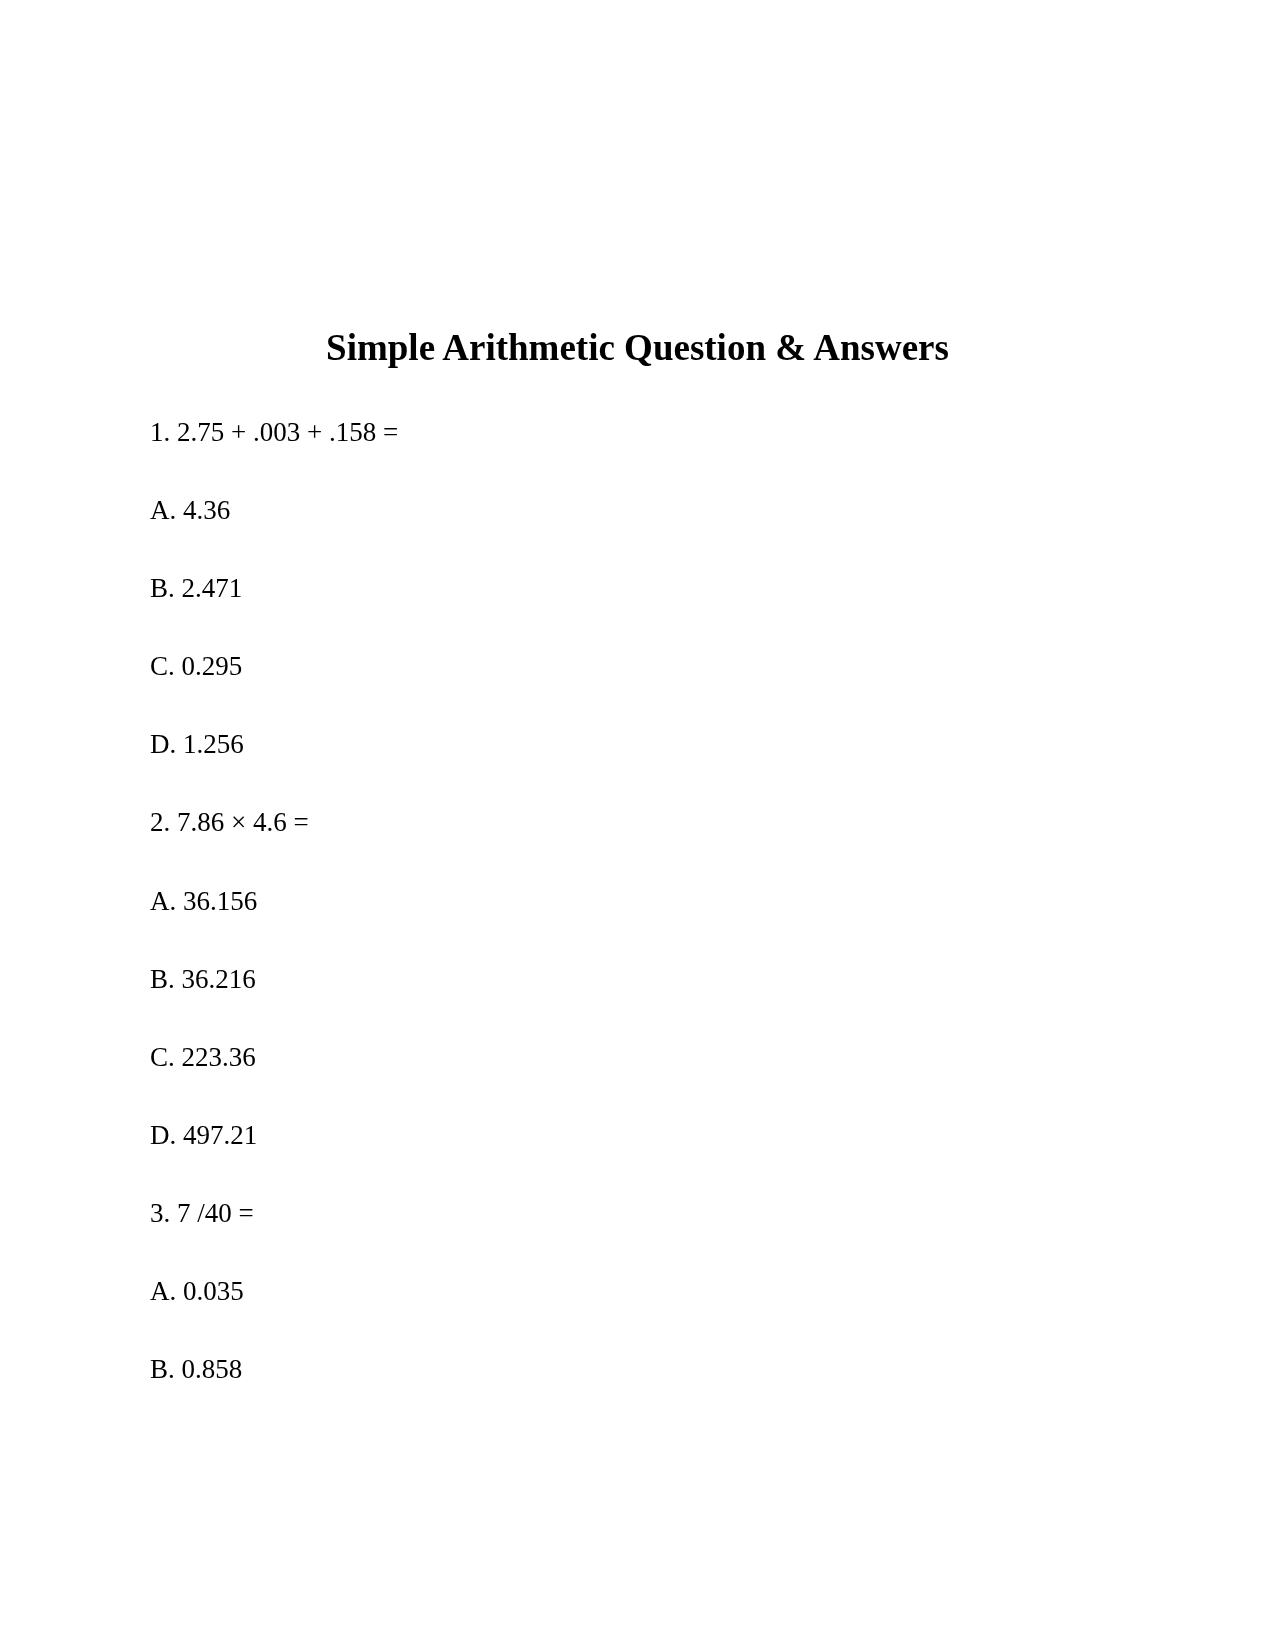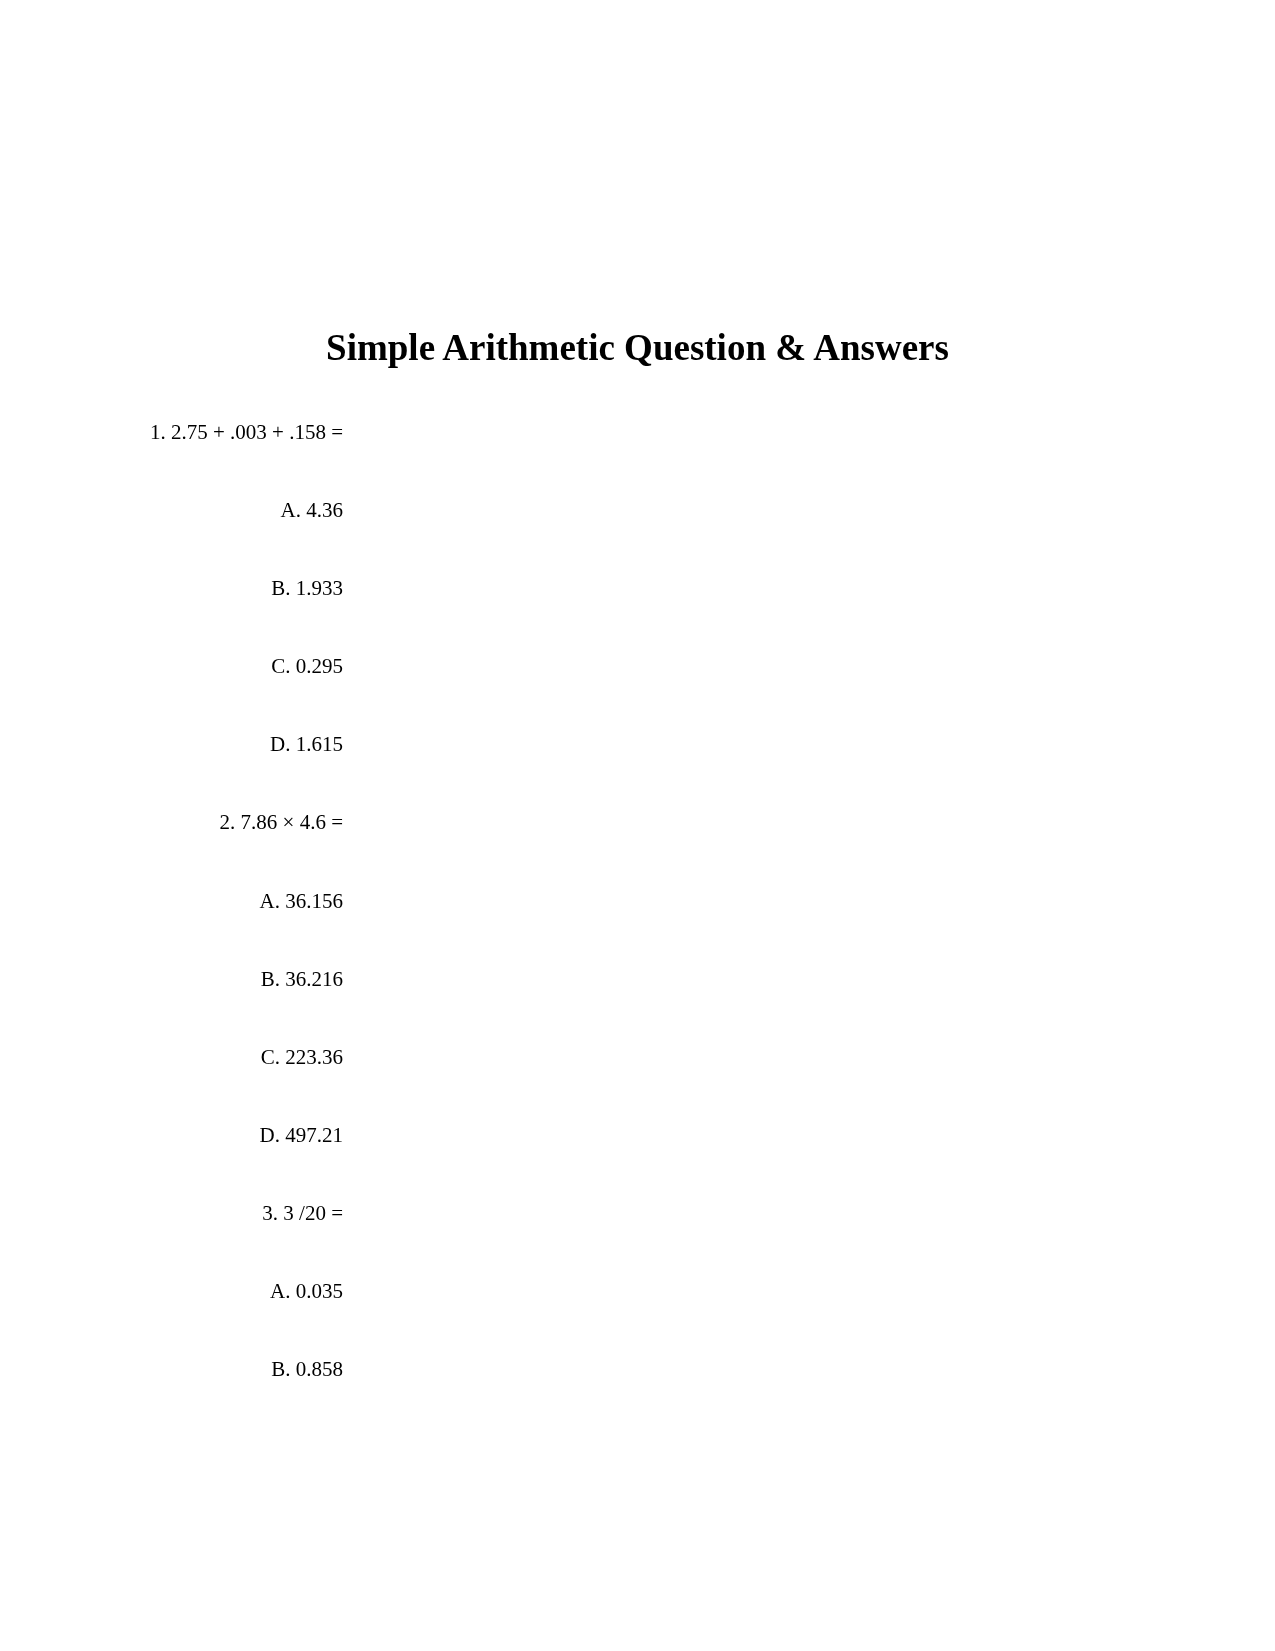--- a/index.html
+++ b/index.html
@@ -1,38 +1,38 @@
 <!DOCTYPE html>
 <html><head>
 <meta charset="utf-8">
 <style>
   html, body { margin:0; padding:0; background:#ffffff; }
   body { width:1275px; height:1651px; position:relative; overflow:hidden;
          font-family: "Liberation Serif", "DejaVu Serif", serif; color:#000; }
   .title { position:absolute; left:0; width:1275px; top:326px; text-align:center;
            font-weight:bold; font-size:37px; line-height:44px; }
   .lines { position:absolute; left:150px; top:416px; }
-  .line { font-size:21px; line-height:32px; height:32px; margin-bottom:46.1px; white-space:pre;text-align:right; }
+  .line { font-size:27px; line-height:32px; height:32px; margin-bottom:46.1px; white-space:pre; }
 </style>
 </head>
 <body>
 
 <div>
   <div class="title">Simple Arithmetic Question &amp; Answers</div>
 
   <div class="lines">
     <div class="line">1. 2.75 + .003 + .158 =</div>
     <div class="line">A. 4.36</div>
-    <div class="line">B. 1.933</div>
+    <div class="line">B. 2.471</div>
     <div class="line">C. 0.295</div>
-    <div class="line">D. 1.615</div>
+    <div class="line">D. 1.256</div>
 
     <div class="line">2. 7.86 × 4.6 =</div>
     <div class="line">A. 36.156</div>
     <div class="line">B. 36.216</div>
     <div class="line">C. 223.36</div>
     <div class="line">D. 497.21</div>
 
-    <div class="line">3. 3 /20 =</div>
+    <div class="line">3. 7 /40 =</div>
     <div class="line">A. 0.035</div>
     <div class="line">B. 0.858</div>
   </div>
 </div>
 
 </body></html>

